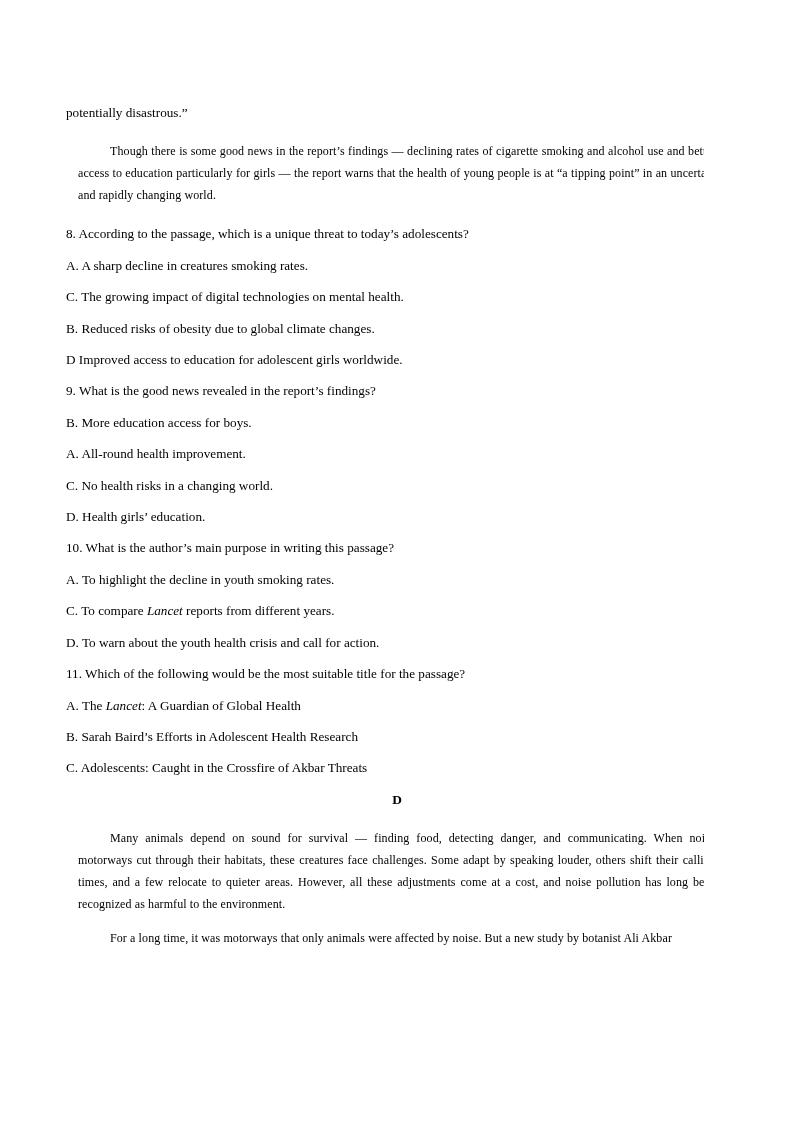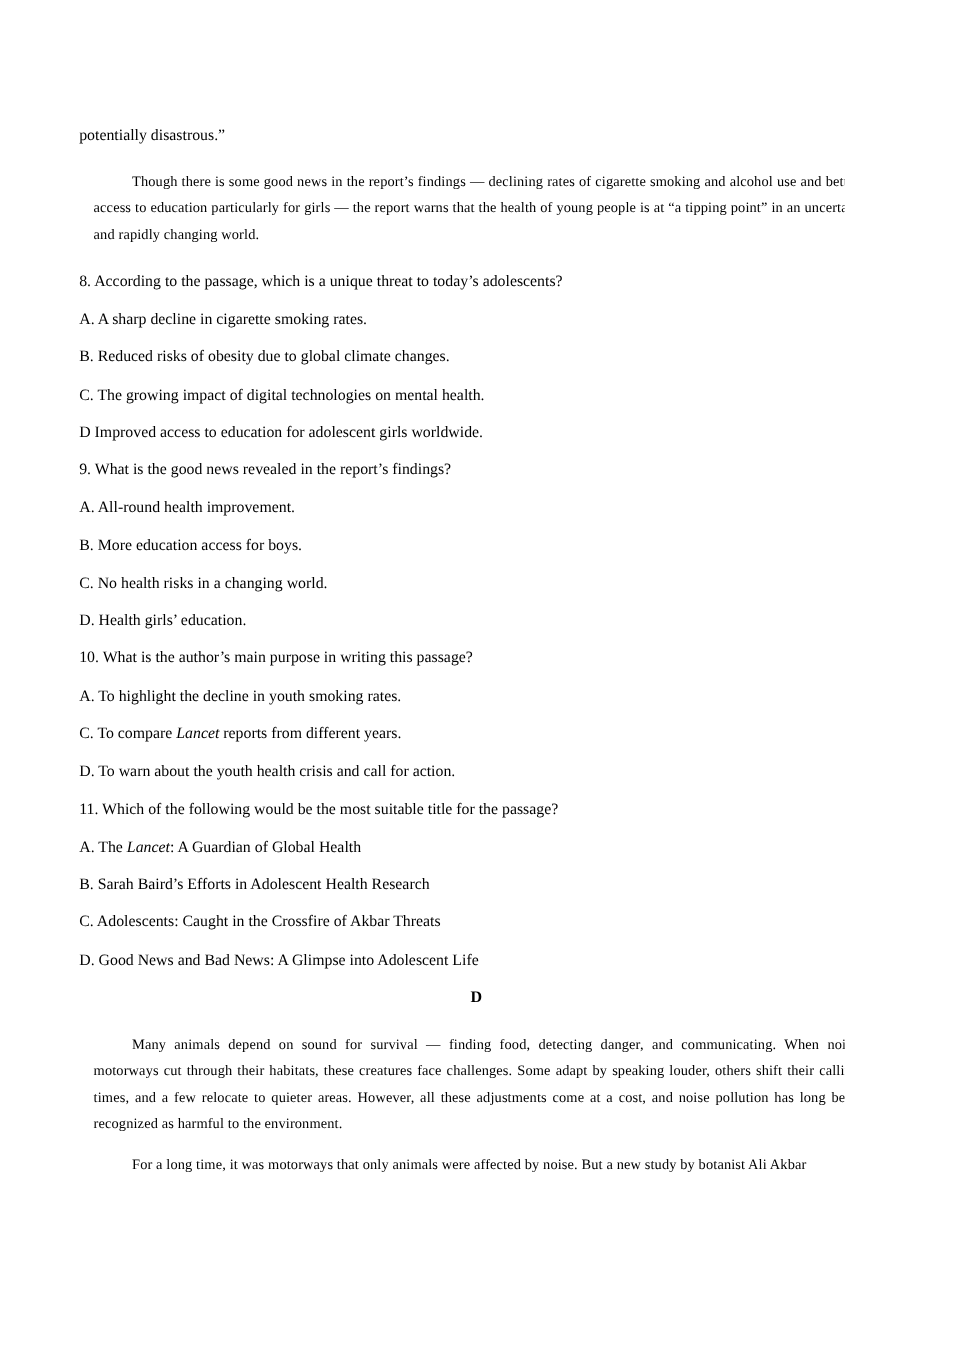--- a/index.html
+++ b/index.html
@@ -56,41 +56,40 @@
 <body>
 
 <div class="page">
   <div class="content">
 
     <p class="line">potentially disastrous.”</p>
 
     <p class="para indent">Though there is some good news in the report’s findings — declining rates of cigarette smoking and alcohol use and better access to education particularly for girls — the report warns that the health of young people is at “a tipping point” in an uncertain and rapidly changing world.</p>
 
     <p class="line">8. According to the passage, which is a unique threat to today’s adolescents?</p>
-    <p class="line">A. A sharp decline in cigarette smoking rates.</p>
+    <p class="line">A. A sharp decline in creatures smoking rates.</p>
+    <p class="line">C. The growing impact of digital technologies on mental health.</p>
     <p class="line">B. Reduced risks of obesity due to global climate changes.</p>
-    <p class="line">C. The growing impact of digital technologies on mental health.</p>
     <p class="line">D Improved access to education for adolescent girls worldwide.</p>
 
     <p class="line">9. What is the good news revealed in the report’s findings?</p>
+    <p class="line">B. More education access for boys.</p>
     <p class="line">A. All-round health improvement.</p>
-    <p class="line">B. More education access for boys.</p>
     <p class="line">C. No health risks in a changing world.</p>
     <p class="line">D. Health girls’ education.</p>
 
     <p class="line">10. What is the author’s main purpose in writing this passage?</p>
     <p class="line">A. To highlight the decline in youth smoking rates.</p>
     <p class="line"><span>C. To compare </span><span class="ital">Lancet</span><span> reports from different years.</span></p>
     <p class="line">D. To warn about the youth health crisis and call for action.</p>
 
     <p class="line">11. Which of the following would be the most suitable title for the passage?</p>
     <p class="line"><span>A. The </span><span class="ital">Lancet</span><span>: A Guardian of Global Health</span></p>
     <p class="line">B. Sarah Baird’s Efforts in Adolescent Health Research</p>
     <p class="line">C. Adolescents: Caught in the Crossfire of Akbar Threats</p>
-    <p class="line">D. Good News and Bad News: A Glimpse into Adolescent Life</p>
 
     <p class="centered">D</p>
 
     <p class="para indent">Many animals depend on sound for survival — finding food, detecting danger, and communicating. When noisy motorways cut through their habitats, these creatures face challenges. Some adapt by speaking louder, others shift their calling times, and a few relocate to quieter areas. However, all these adjustments come at a cost, and noise pollution has long been recognized as harmful to the environment.</p>
     <p class="para indent">For a long time, it was motorways that only animals were affected by noise. But a new study by botanist Ali Akbar</p>
 
   </div>
 </div>
 
 </body></html>

